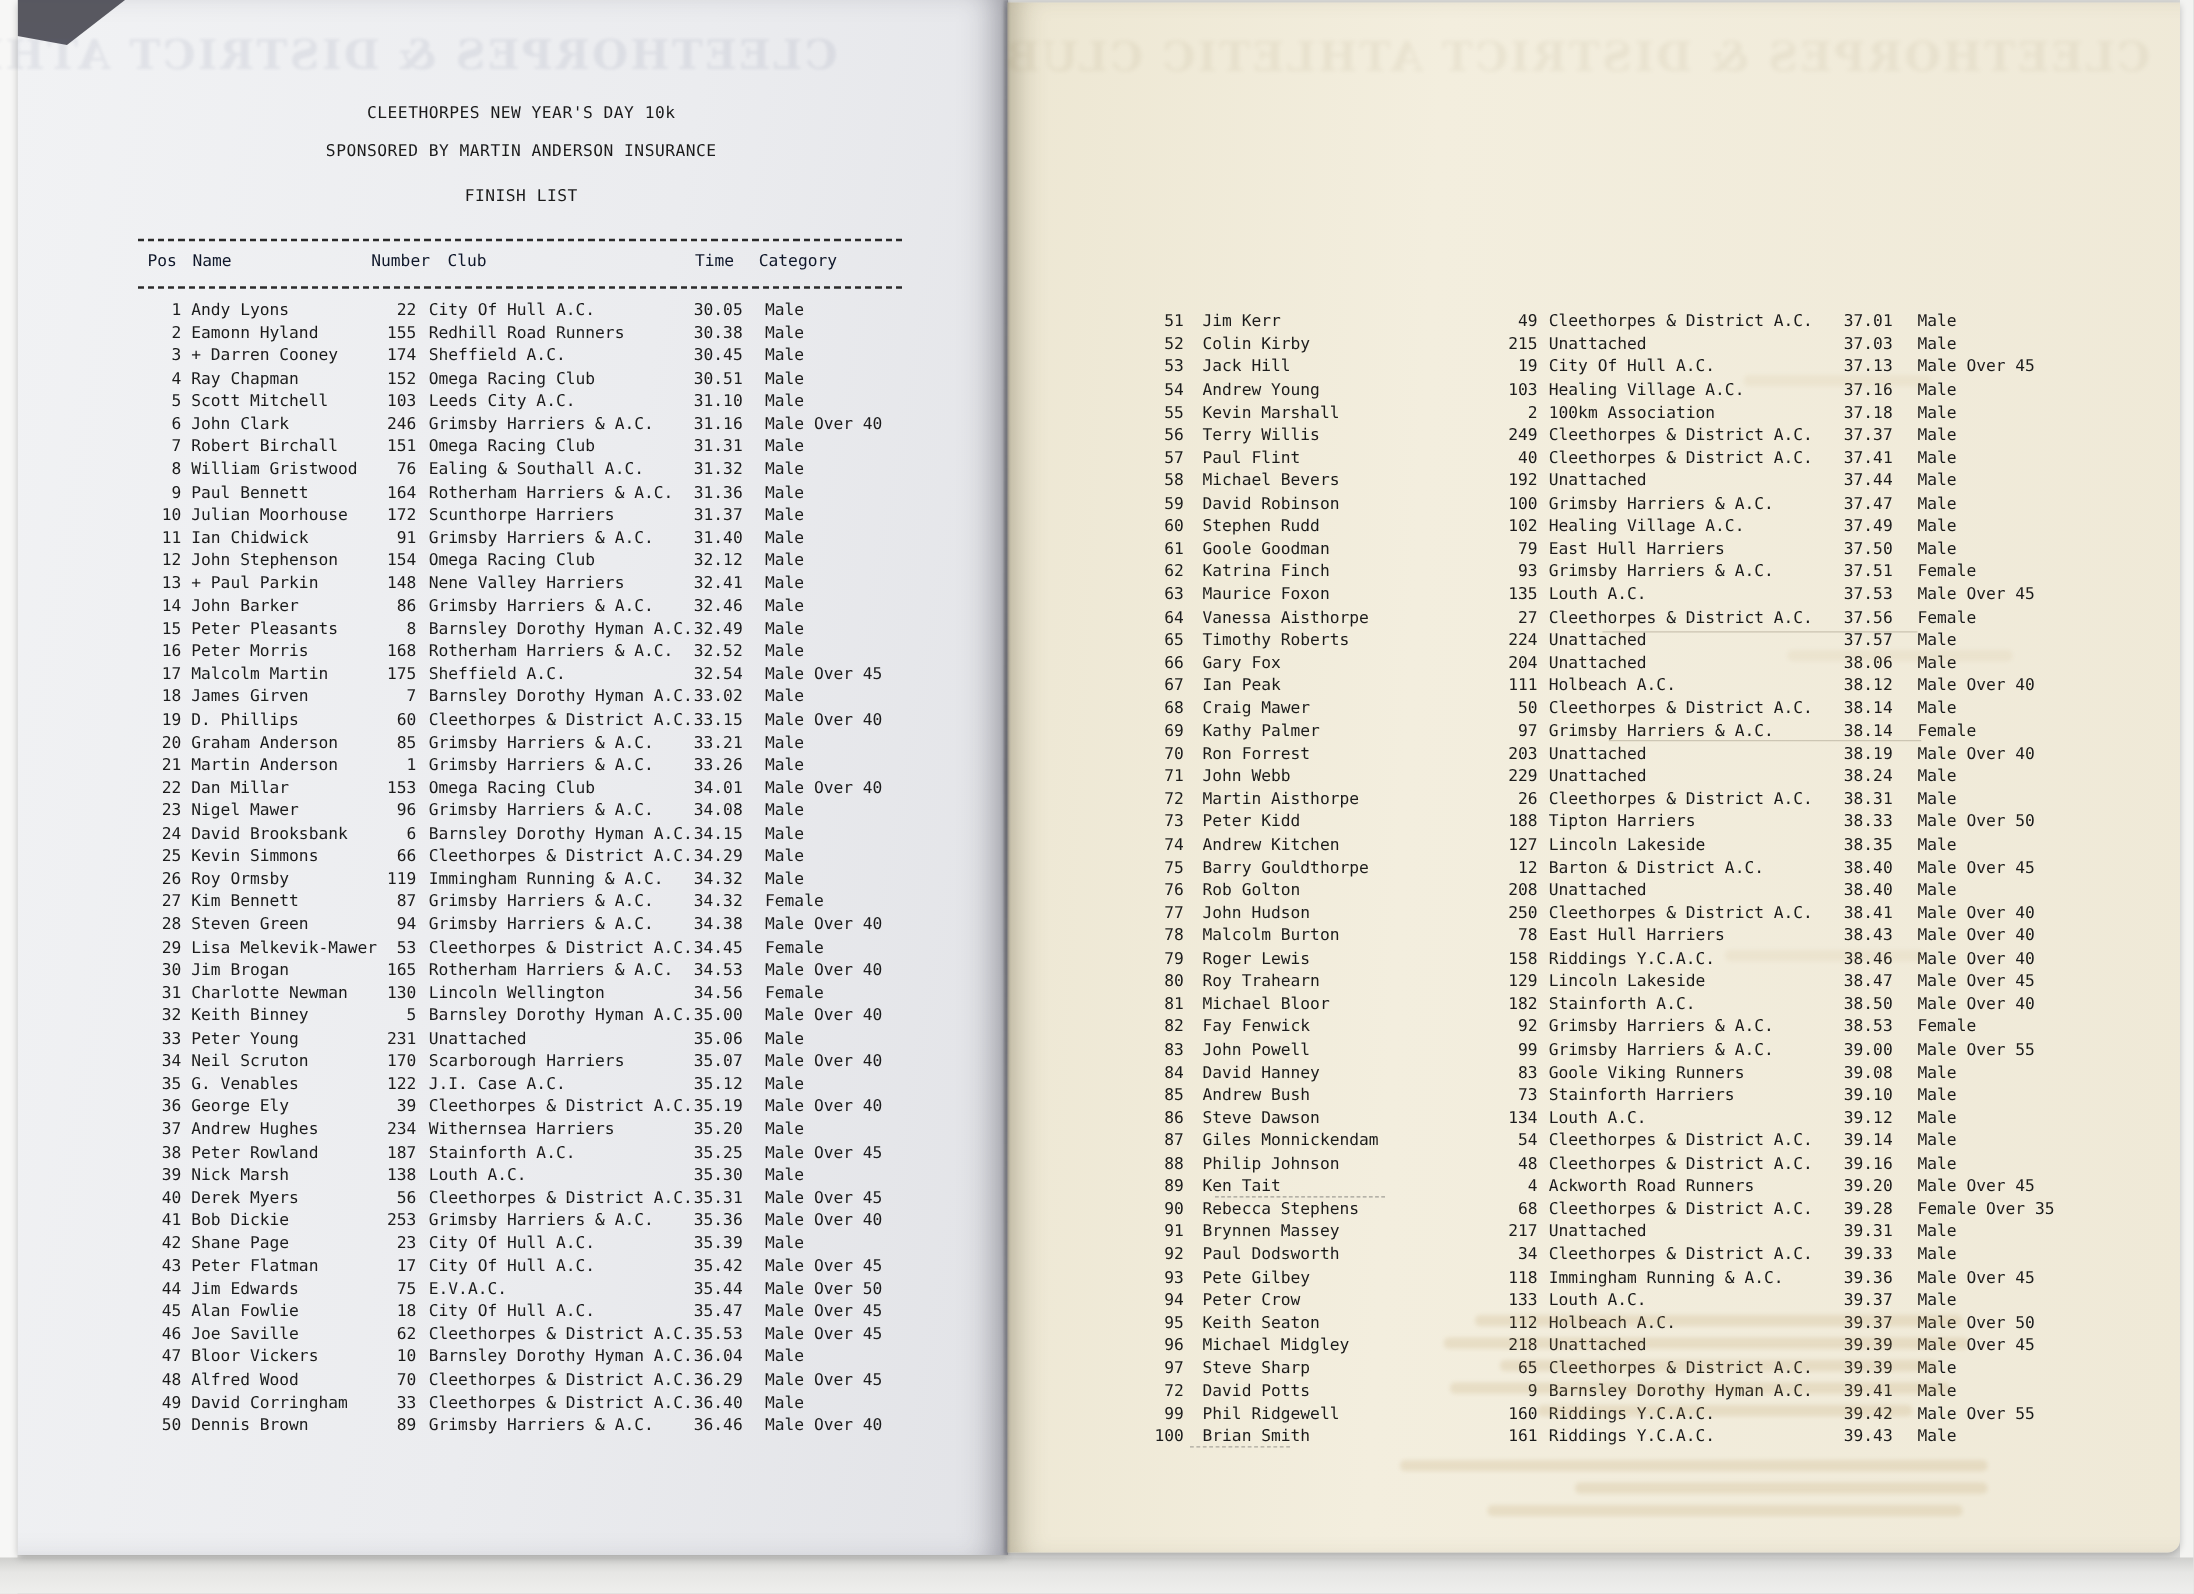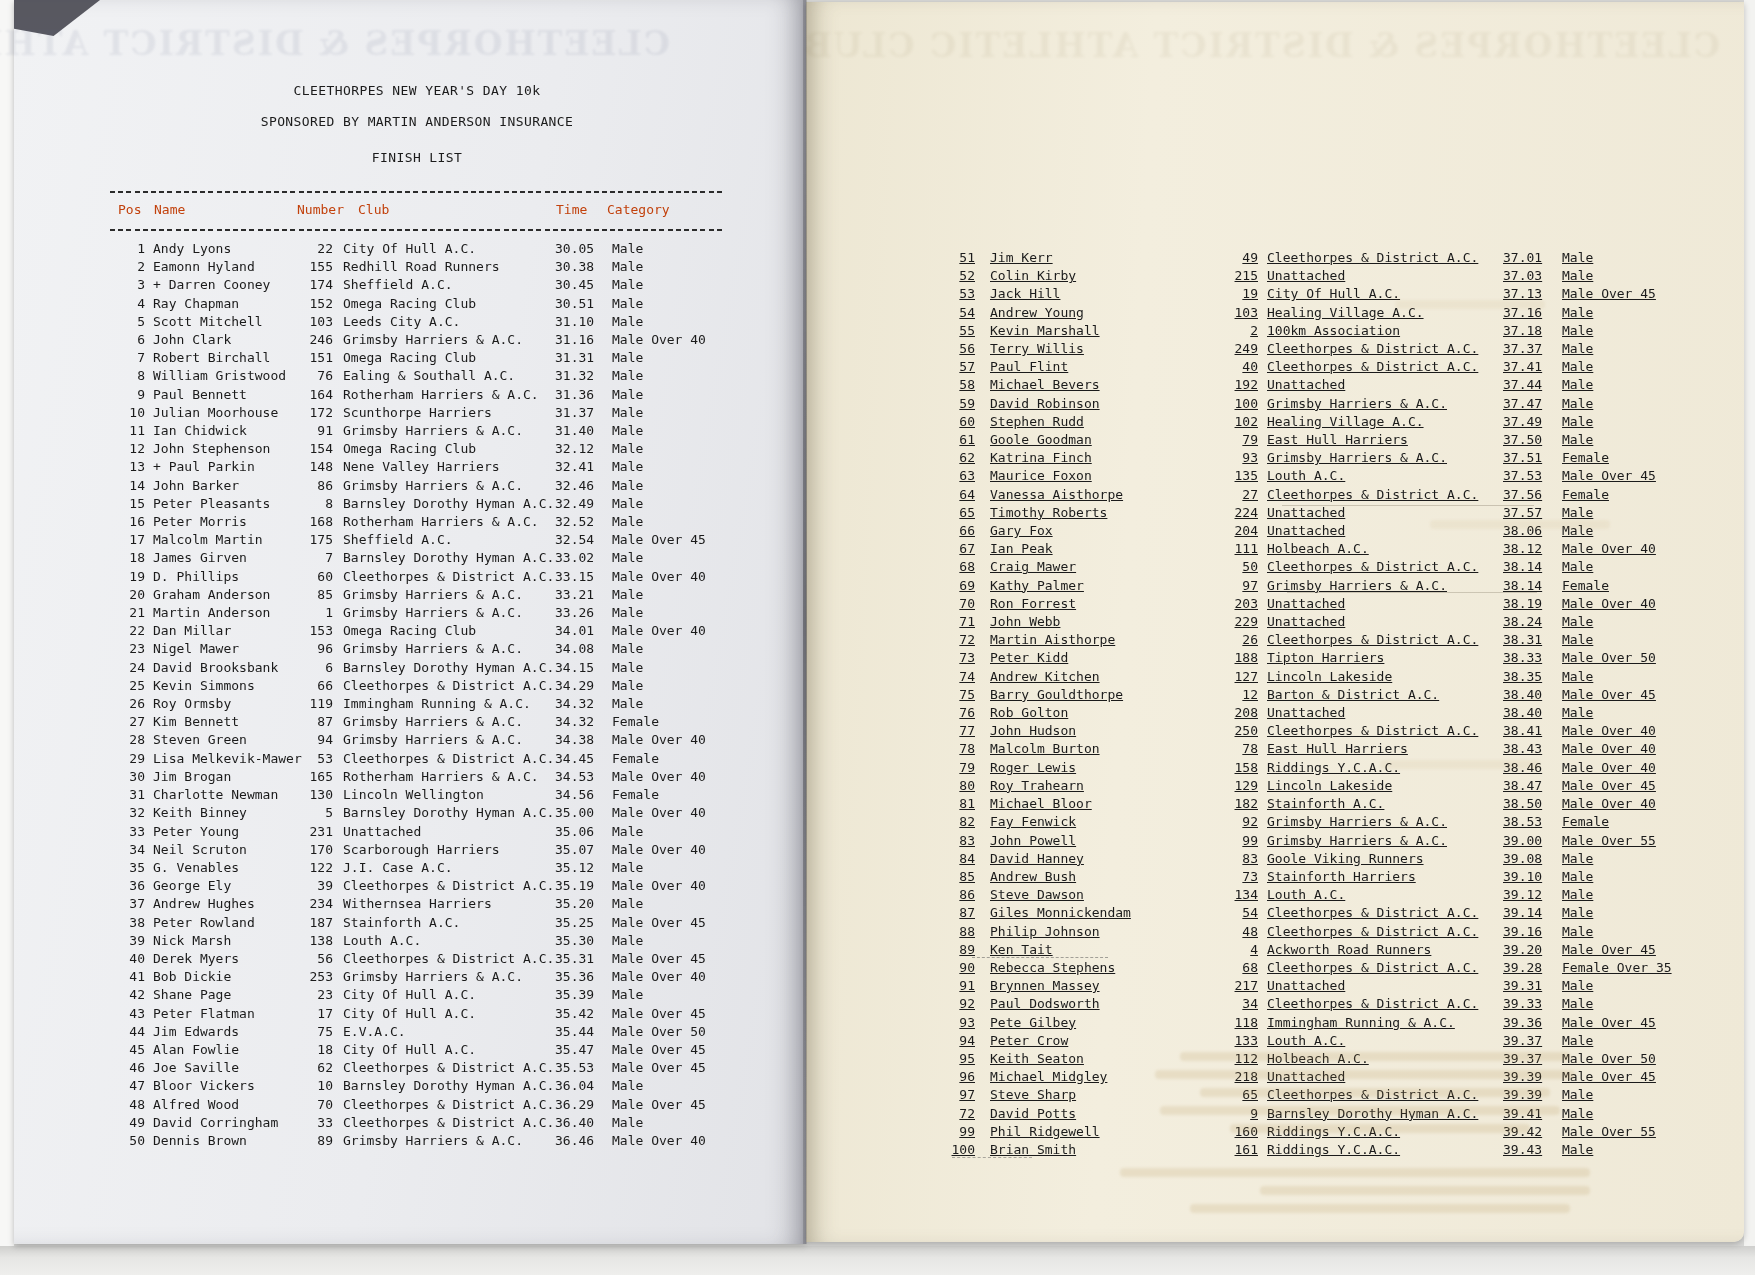--- a/index.html
+++ b/index.html
@@ -33,31 +33,31 @@
   .doc-title      { top:83px; }
   .doc-sponsor    { top:114px; }
   .doc-list-title { top:150px; }
 
   .dash { position:absolute; left:110px; width:614px; height:2px;
           background:repeating-linear-gradient(90deg,#2b2b2b 0 5px, transparent 5px 8.2px); }
   .dash-1 { top:191px; }
   .dash-2 { top:229px; }
 
   .col-headers { position:absolute; left:0; top:0; width:100%; height:0; }
-  .ch { position:absolute; top:202px; font-size:13px; color:#c2410c; white-space:nowrap; }
+  .ch { position:absolute; top:202px; font-size:13px; color:#0f172a; white-space:nowrap; }
   .ch-pos      { left:118px; }
   .ch-name     { left:154px; }
   .ch-number   { left:297px; }
   .ch-club     { left:358px; }
   .ch-time     { left:556px; }
   .ch-category { left:607px; }
 
   .rows { position:absolute; font-size:13px; line-height:18.2px; color:#1b1b1b; }
   .rows-left  { left:110px; top:240px; width:648px; }
-  .rows-right { left:920px; top:249px; width:806px;text-decoration:underline; }
+  .rows-right { left:892px; top:249px; width:806px; }
   .row { display:flex; white-space:pre; }
   .c { flex:0 0 auto; overflow:visible; }
   .c-pos { text-align:right; }
   .c-num { text-align:right; }
   .c-cat { flex:1 1 auto; }
 
   .rows-left .c-pos  { width:35px; }
   .rows-left .c-name { width:163px; padding-left:8px; }
   .rows-left .c-num  { width:25px; }
   .rows-left .c-club { width:210px; padding-left:10px; }

